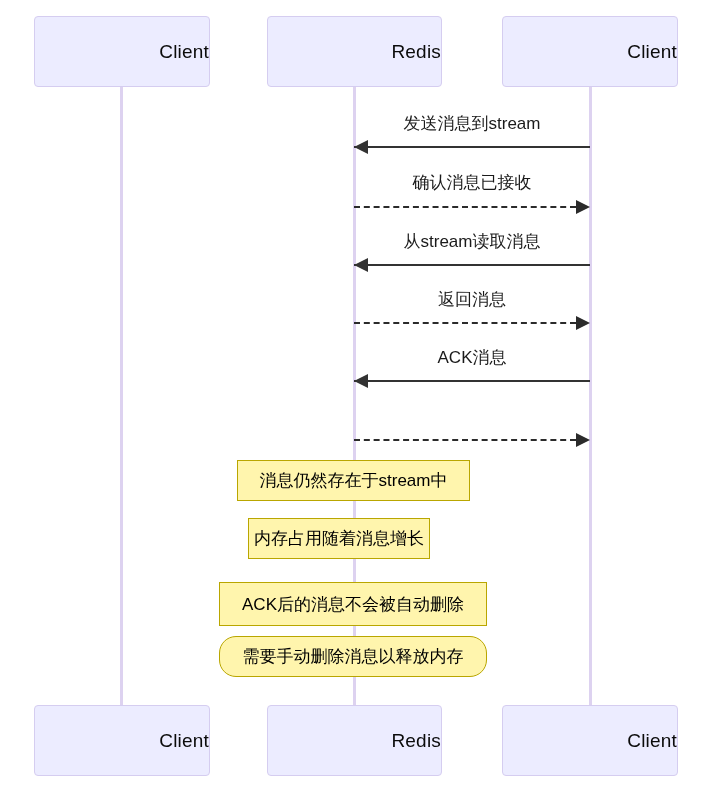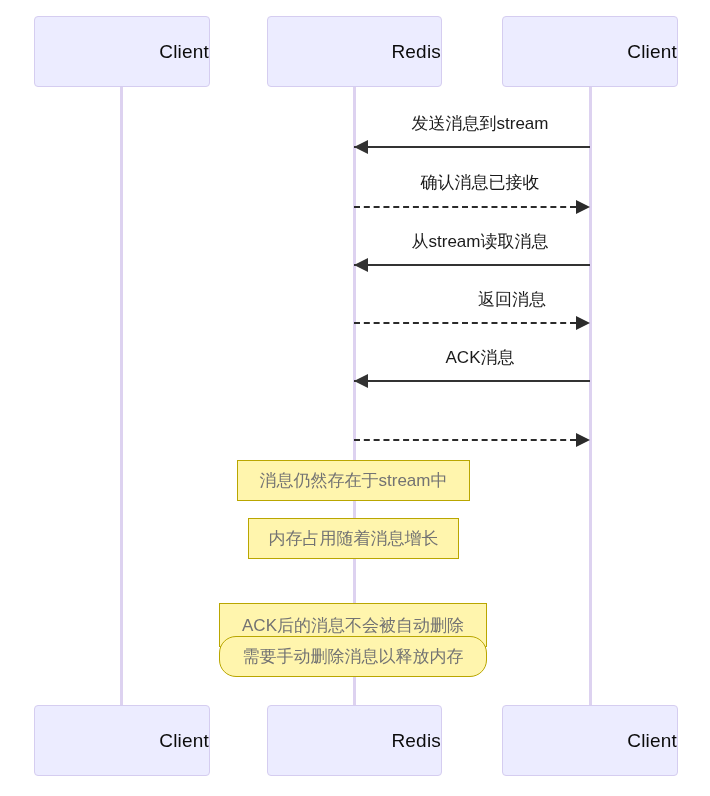--- a/index.html
+++ b/index.html
@@ -44,21 +44,20 @@
     letter-spacing: 0.2px;
   }
   
   .msg-label {
     position: absolute;
     text-align: center;
     color: #1a1a1a;
     font-size: 17px;
     line-height: 1;
     white-space: nowrap;
-    padding-left: 8px;
   }
   
   .msg-line {
     position: absolute;
     height: 0;
     border-top: 2px solid #333333;
   }
   .msg-line.dashed {
     border-top: 2px dashed #2b2b2b;
   }
@@ -78,21 +77,21 @@
   }
   
   .note-box {
     position: absolute;
     box-sizing: border-box;
     background: #fff5ad;
     border: 1px solid #b9a600;
     display: flex;
     align-items: center;
     justify-content: center;
-    color: #737373;
+    color: #000000;
     font-size: 17px;
     line-height: 1;
     white-space: nowrap;
   }
 </style>
 </head>
 <body>
 
 <div id="diagram">
 
@@ -117,40 +116,40 @@
   <div class="arrow-head left" style="left:354px; top:140px;"></div>
 
   <div class="msg-label" style="left:354px; top:175px; width:236px;font-family:Liberation Mono, monospace;">确认消息已接收</div>
   <div class="msg-line dashed" style="left:354px; top:206px; width:222px;"></div>
   <div class="arrow-head right" style="left:576px; top:200px;"></div>
 
   <div class="msg-label" style="left:354px; top:233px; width:236px;">从stream读取消息</div>
   <div class="msg-line" style="left:354px; top:264px; width:236px;"></div>
   <div class="arrow-head left" style="left:354px; top:258px;"></div>
 
-  <div class="msg-label" style="left:354px; top:291px; width:236px;margin-left:32px;">返回消息</div>
+  <div class="msg-label" style="left:354px; top:291px; width:236px;">返回消息</div>
   <div class="msg-line dashed" style="left:354px; top:322px; width:222px;"></div>
   <div class="arrow-head right" style="left:576px; top:316px;"></div>
 
   <div class="msg-label" style="left:354px; top:349px; width:236px;">ACK消息</div>
   <div class="msg-line" style="left:354px; top:380px; width:236px;"></div>
   <div class="arrow-head left" style="left:354px; top:374px;"></div>
 
   <div class="msg-line dashed" style="left:354px; top:439px; width:222px;"></div>
   <div class="arrow-head right" style="left:576px; top:433px;"></div>
 
   <div class="note-box" style="left:237px; top:460px; width:233px; height:41px;">
     <span>消息仍然存在于stream中</span>
   </div>
 
-  <div class="note-box" style="left:248px; top:518px; width:211px; height:41px;">
+  <div class="note-box" style="left:248px; top:518px; width:182px; height:41px;">
     <span>内存占用随着消息增长</span>
   </div>
 
-  <div class="note-box" style="left:219px; top:603px; width:268px; height:44px;">
+  <div class="note-box" style="left:219px; top:582px; width:268px; height:44px;">
     <span>ACK后的消息不会被自动删除</span>
   </div>
 
   <div class="note-box" style="left:219px; top:636px; width:268px; height:41px;border-radius:17px;">
     <span>需要手动删除消息以释放内存</span>
   </div>
 
   <div class="actor-box" style="left:34px; top:705px; width:176px; height:71px;">
     <span>Client</span>
   </div>

